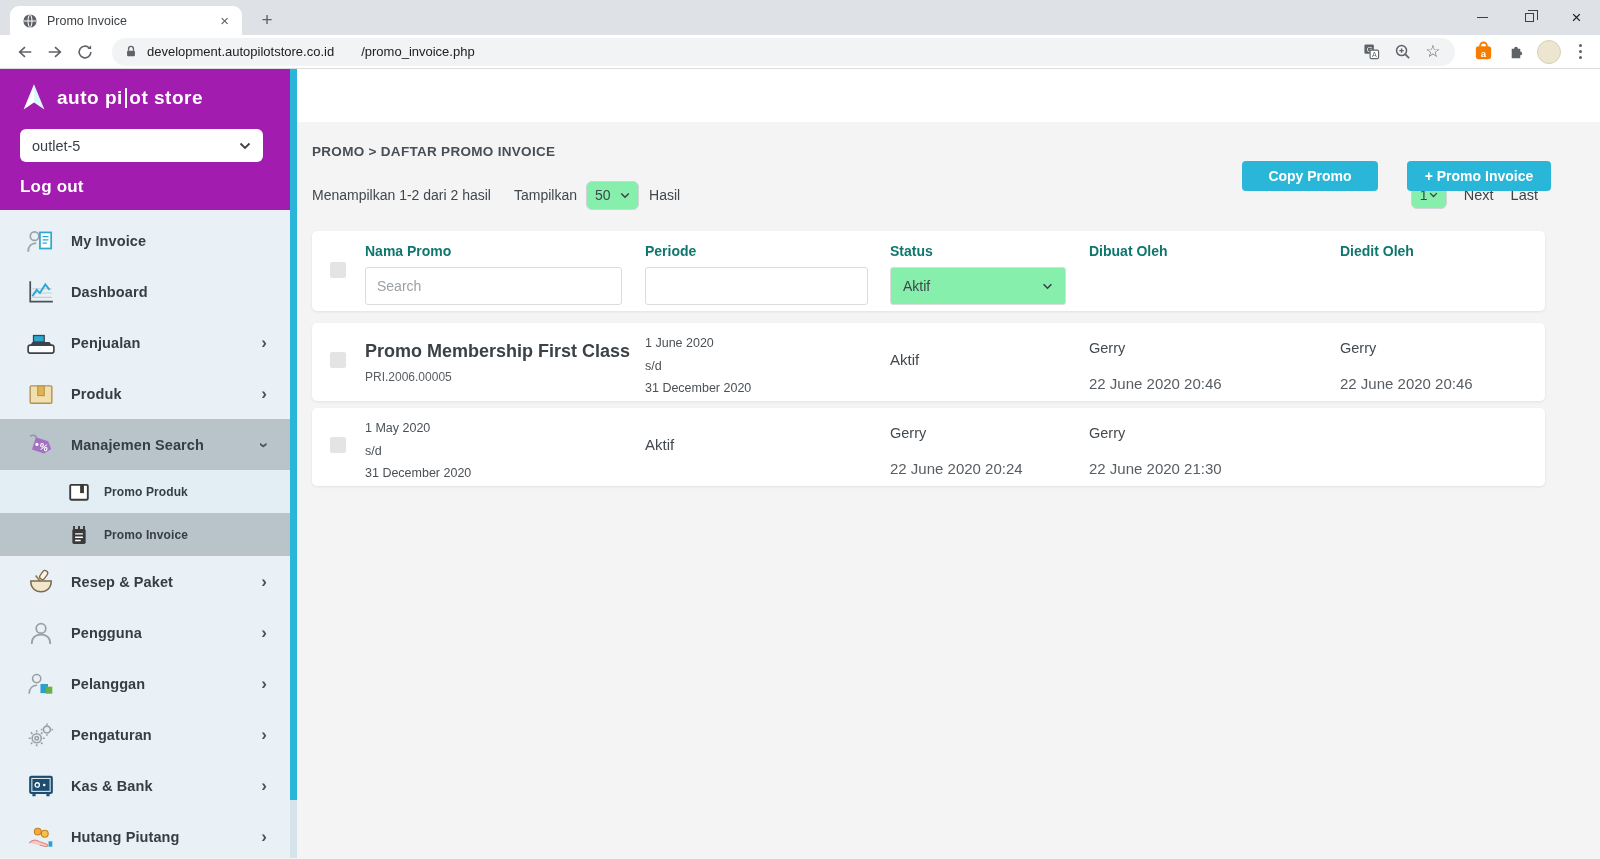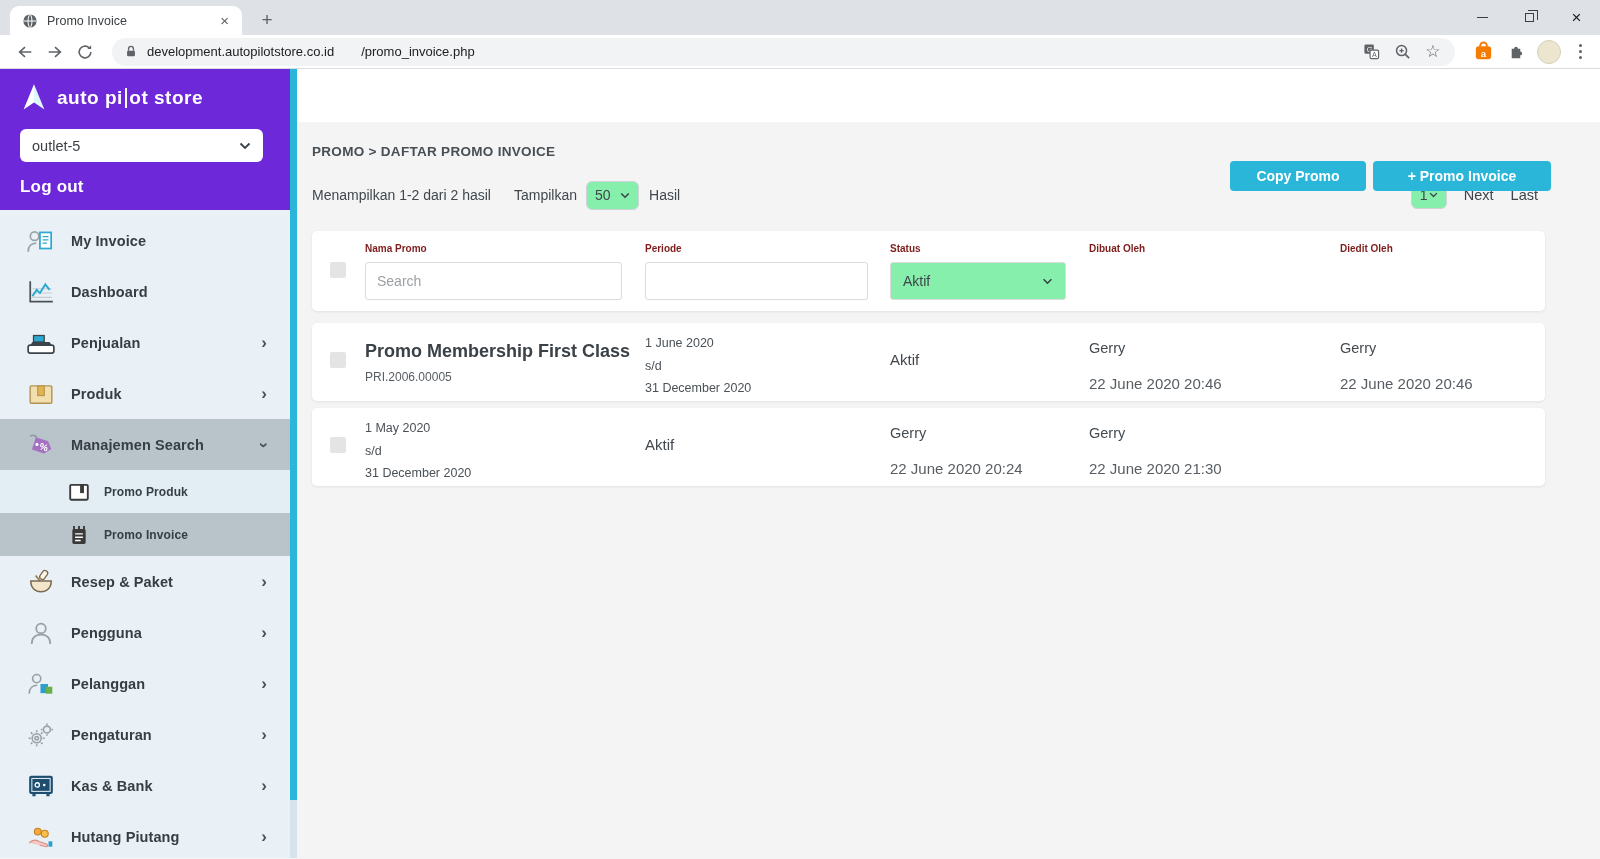--- a/index.html
+++ b/index.html
@@ -30,21 +30,21 @@
   .kebab { display:flex; flex-direction:column; gap:2.5px; padding:0 6px; }
   .kebab i { width:3.5px; height:3.5px; background:#5f6368; border-radius:50%; }
 
   
   .page { display:flex; height:789px; }
 
   
   .sidebar { width:297px; background:#e9f1f6; position:relative; flex-shrink:0; }
   .sb-scroll { position:absolute; right:0; top:0; width:7px; height:731px; background:#29b6d8; z-index:6; }
   .sb-track { position:absolute; right:0; top:731px; width:7px; bottom:0; background:#d6e3eb; z-index:6; }
-  .sb-header { background:#6d28d9; height:141px; padding:14px 1px 0 20px; }
+  .sb-header { background:#a21caf; height:141px; padding:14px 1px 0 20px; }
   .brand { display:flex; align-items:center; color:#fff; }
   .brand-text { font-size:19px; font-weight:600; letter-spacing:.5px; margin-left:9px; }
   .logo-bar { display:inline-block; width:2.5px; height:20px; background:#fff; margin:0 2px; vertical-align:-4px; }
   .outlet-select { width:243px; height:33px; background:#fff; border-radius:6px; margin-top:16px; display:flex; align-items:center; justify-content:space-between; padding:0 12px; font-size:14.5px; color:#3a4147; }
   .logout { margin-top:15px; color:#fff; font-size:17px; font-weight:600; letter-spacing:.2px; }
 
   .sb-menu { padding-top:5px; }
   .sb-item { height:51px; display:flex; align-items:center; padding-left:24px; position:relative; color:#363e45; }
   .sb-item.active { background:#b9c3ca; }
   .sb-ic { width:34px; display:flex; justify-content:center; margin-right:13px; flex-shrink:0; }
@@ -57,39 +57,39 @@
   .sb-sub .sb-label { font-size:12px; }
 
   
   .main { flex:1; position:relative; background:#f4f4f5; overflow:hidden; }
   .white-band { height:53px; background:#fff; }
   .content { position:relative; padding-left:15px; }
   .breadcrumb { margin-top:22px; font-size:13.5px; font-weight:700; color:#474e54; letter-spacing:.3px; }
   .top-actions { position:absolute; top:17px; right:49px; display:flex; gap:7px; }
   .btn { height:30px; border-radius:4px; background:#29b6d8; color:#fff; font-size:14px; font-weight:600; display:flex; align-items:center; justify-content:center; border:none; font-family:inherit; }
   .btn.copy { width:136px; }
-  .btn.add { width:178px; }
+  .btn.add { width:144px;margin-left:22px; }
 
   .list-controls { margin-top:21px; display:flex; align-items:center; height:30px; font-size:14px; color:#40474d; }
   .sel { background:#86efac; border:1px solid #cfd4d8; border-radius:6px; display:flex; align-items:center; justify-content:space-between; padding:0 8px; color:#3f464c; }
   .sel.size { width:53px; height:29px; margin:0 10px 0 9px; }
   .sel.pagenum { width:36px; height:28px; }
   .spacer { flex:1; }
   .pager { display:flex; align-items:center; margin-right:62px; gap:17px; }
   .pager-link { font-size:14.5px; color:#3c434a; }
 
   .table { margin-top:21px; width:1233px; }
   .card { background:#fff; border-radius:5px; box-shadow:0 1px 3px rgba(0,0,0,.08); display:grid; grid-template-columns:53px 280px 245px 199px 251px 1fr; }
   .card.head { height:80px; margin-bottom:12px; }
   .card.row { height:78px; margin-bottom:7px; }
   .cb { width:16px; height:16px; background:#e4e4e4; border-radius:2px; margin-left:18px; }
   .head .cb { margin-top:31px; }
   .row .cb { margin-top:29px; }
   .hcell { padding-top:12px; }
-  .hlabel { font-size:10px; font-weight:700; color:#7f1d1d; }
+  .hlabel { font-size:14px; font-weight:700; color:#0f766e; }
   .filter-input { margin-top:8px; height:38px; border:1px solid #dcdcdc; border-radius:3px; font-size:14px; color:#444; padding:0 11px; font-family:inherit; outline:none; background:#fff; display:block; }
   .filter-input::placeholder { color:#9ba1a6; }
   .filter-input.nama { width:257px; }
   .filter-input.periode { width:223px; }
   .sel.status { margin-top:8px; width:176px; height:38px; border-radius:3px; border:1px solid #dcdcdc; padding:0 12px; font-size:14px; }
 
   .cell-nama { padding-top:18px; }
   .row-title { font-size:18px; font-weight:700; color:#3a4147; }
   .row-code { font-size:12px; color:#575d62; margin-top:8px; }
   .cell-periode { padding-top:9px; font-size:12.5px; color:#4a5156; line-height:22.5px; }

